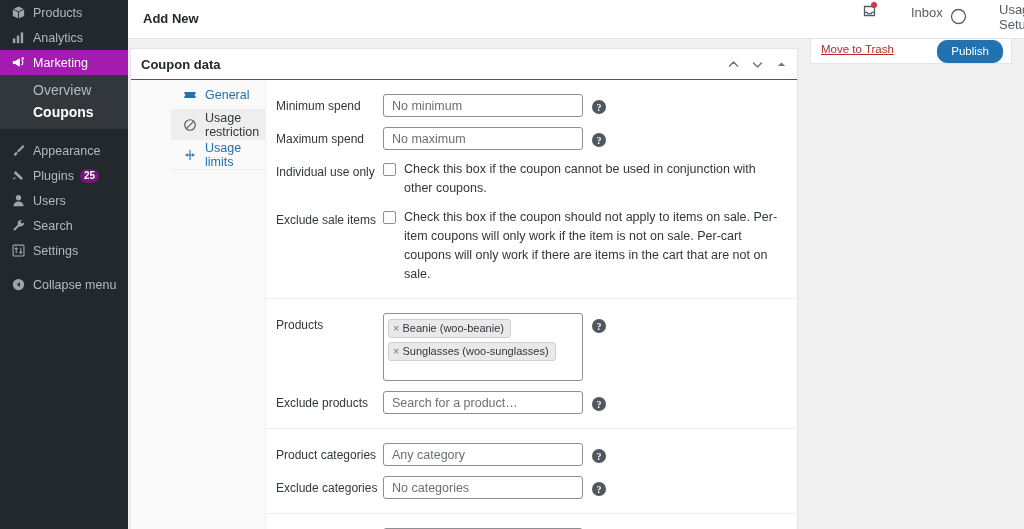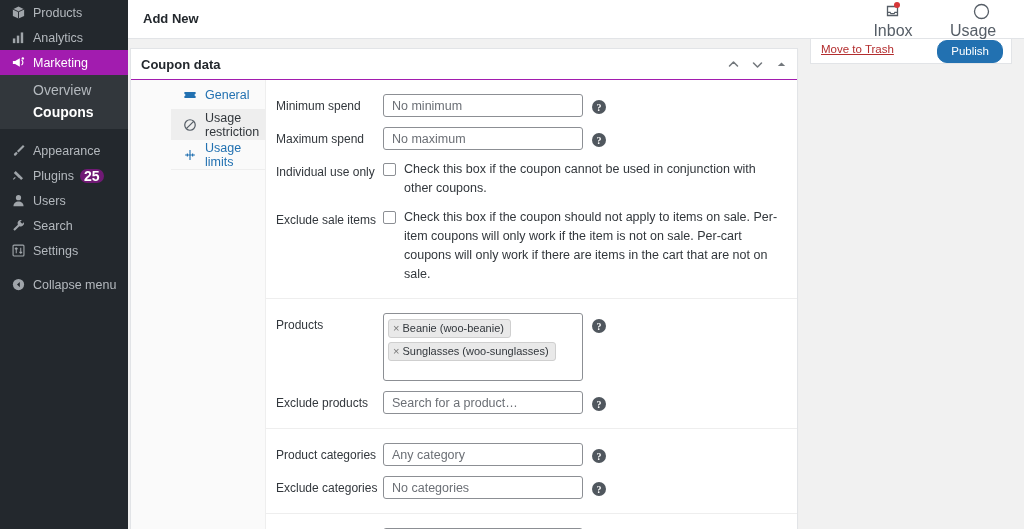--- a/index.html
+++ b/index.html
@@ -55,21 +55,21 @@
     color: #b4b9be;
     white-space: nowrap;
   }
   .submenu-item.active { color: #fff; font-weight: bold; }
   .menu-gap { height: 9px; }
   .badge {
     display: inline-block;
     margin-left: 6px;
     background: #701a75;
     color: #fff;
-    font-size: 14px;
+    font-size: 10px;
     line-height: 14px;
     min-width: 16px;
     text-align: center;
     padding: 0 4px;
     border-radius: 9px;
     font-weight: bold;
   }
 
   
   .topbar {
@@ -82,24 +82,25 @@
     position: absolute; left: 15px; top: 11px;
     font-size: 13px; font-weight: bold; color: #23282d;
   }
   .topbar-actions {
     position: absolute; right: 12px; top: 0;
     height: 39px;
     display: flex; align-items: flex-start; gap: 26px;
     padding-top: 2px;
   }
   .tb-action {
-    display: flex; flex-direction: column; align-items: center;
+    display: flex; flex-direction: row; align-items: center;
     width: 62px;
     color: #555d66;
-    font-size: 16px;
+    font-size: 13px;
+    gap: 32px;
   }
   .tb-action .tb-icon {
     position: relative;
     height: 19px; display: flex; align-items: center; justify-content: center;
     margin-bottom: 1px;
   }
   .notif-dot {
     position: absolute; right: 2px; top: 0px;
     width: 6px; height: 6px; border-radius: 50%;
     background: #d63638;

